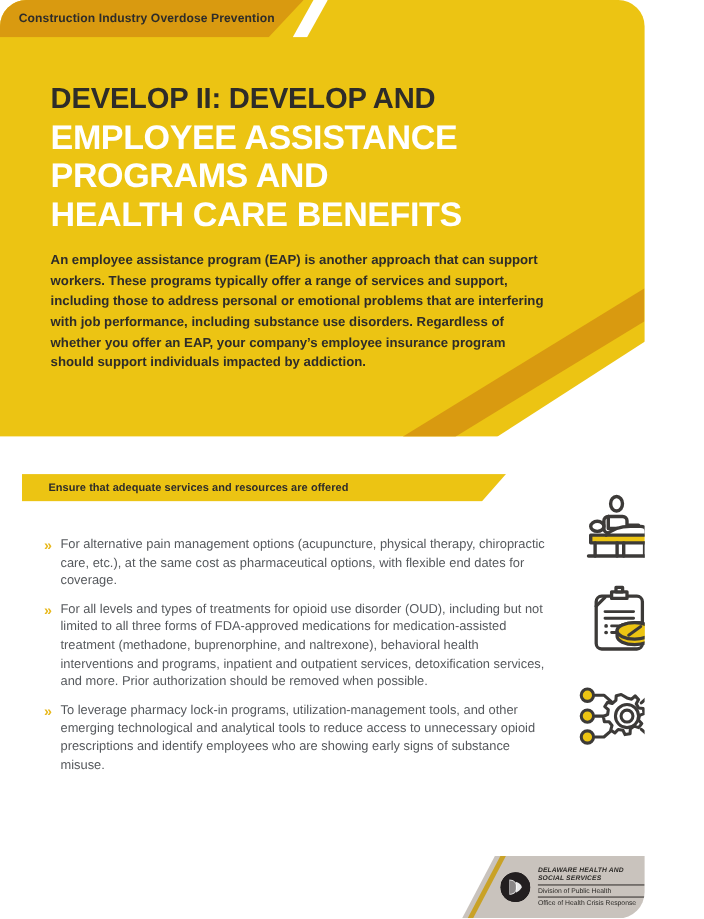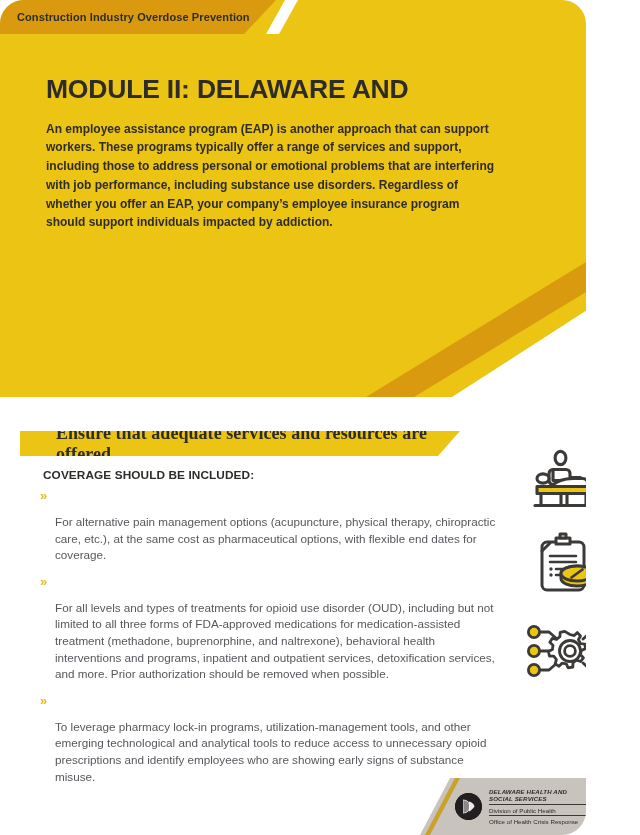--- a/index.html
+++ b/index.html
@@ -54,38 +54,38 @@
   }
 
   
   .section-bar {
     position: absolute; left: 20px; top: 431px; width: 440px; height: 25px;
     background: #ecc413;
     clip-path: polygon(0 0, 440px 0, 418px 25px, 0 25px);
     display: flex; align-items: center;
   }
   .section-bar-label {
-    color: #2e2c29; font-size: 18px; font-weight: bold;
-    padding-left: 36px; letter-spacing: .05px; font-family: Liberation Serif, serif;
+    color: #2e2c29; font-size: 10px; font-weight: bold;
+    padding-left: 24px; letter-spacing: .05px;
   }
 
   .coverage-label {
     position: absolute; left: 43px; top: 468px;
     color: #2e2c29; font-size: 11.8px; font-weight: bold; letter-spacing: .1px;
   }
 
   
   .bullets { position: absolute; left: 40px; top: 487px; width: 462px; }
   .bullet { display: flex; margin-bottom: 9px; }
   .bullet-marker {
     color: #e8b81c; font-size: 13px; font-weight: bold;
     line-height: 1.42; width: 15px; flex: 0 0 15px;
   }
   .bullet-text {
-    color: #55585c; font-size: 11.7px; line-height: 1.42; flex: 1; margin-top: 27px;
+    color: #55585c; font-size: 11.7px; line-height: 1.42; flex: 1;
   }
 
   
   .icon-col { position: absolute; left: 512px; top: 448px; width: 116px; }
   .icon-box { width: 116px; margin-bottom: 18px; display: flex; justify-content: center; }
 
   
   .footer {
     position: absolute; left: 0; top: 778px; width: 640px; height: 57px;
   }
@@ -127,30 +127,34 @@
   <div class="hero"></div>
   <div class="hero-dark-stripe"></div>
 
   <div class="topbar">
     <span class="topbar-label">Construction Industry Overdose Prevention</span>
   </div>
   <div class="topbar-slash"></div>
 
   <div class="hero-inner">
     <div class="title-dark">
-      <div>MODULE II:  DELAWARE AND</div>
+      <div>DEVELOP II:  DEVELOP AND</div>
+    </div>
+    <div class="title-light">
+      <div>EMPLOYEE ASSISTANCE</div>
+      <div>PROGRAMS AND</div>
+      <div>HEALTH CARE BENEFITS</div>
     </div>
     <p class="hero-para">An employee assistance program (EAP) is another approach that can support workers. These programs typically offer a range of services and support, including those to address personal or emotional problems that are interfering with job performance, including substance use disorders. Regardless of whether you offer an EAP, your company’s employee insurance program should support individuals impacted by addiction.</p>
   </div>
 
   <div class="section-bar">
     <span class="section-bar-label">Ensure that adequate services and resources are offered</span>
   </div>
 
-  <div class="coverage-label">COVERAGE SHOULD BE INCLUDED:</div>
 
   <div class="bullets">
     <div class="bullet">
       <span class="bullet-marker">»</span>
       <span class="bullet-text">For alternative pain management options (acupuncture, physical therapy, chiropractic care, etc.), at the same cost as pharmaceutical options, with flexible end dates for coverage.</span>
     </div>
     <div class="bullet">
       <span class="bullet-marker">»</span>
       <span class="bullet-text">For all levels and types of treatments for opioid use disorder (OUD), including but not limited to all three forms of FDA-approved medications for medication-assisted treatment (methadone, buprenorphine, and naltrexone), behavioral health interventions and programs, inpatient and outpatient services, detoxification services, and more. Prior authorization should be removed when possible.</span>
     </div>

